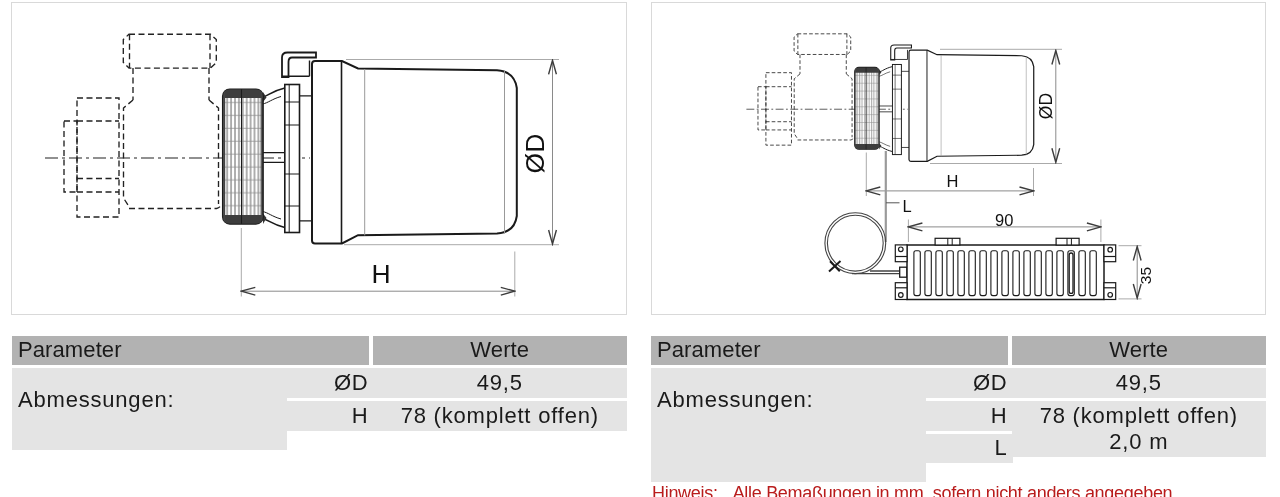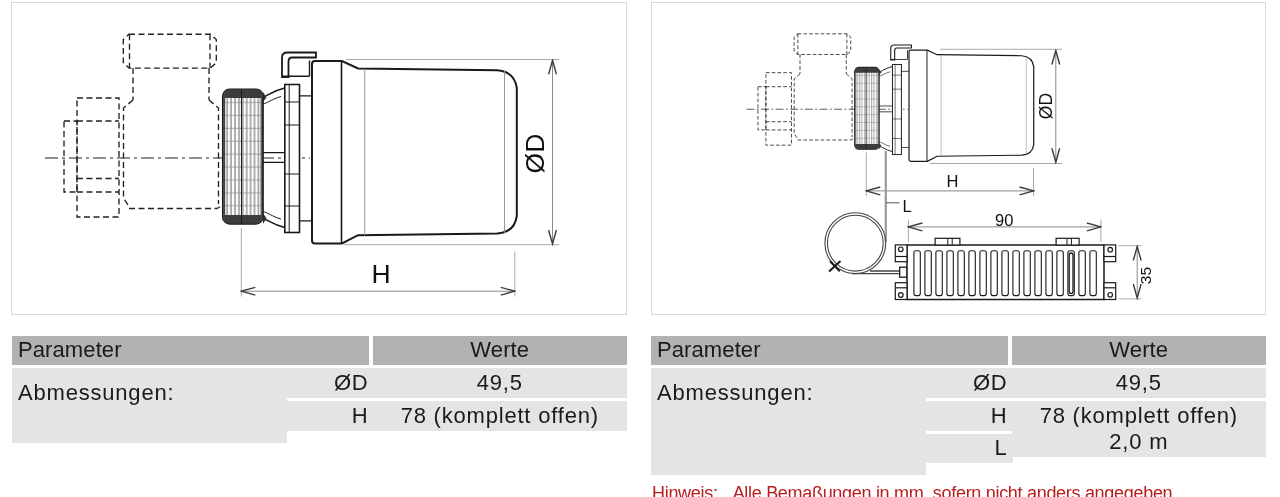--- a/index.html
+++ b/index.html
@@ -4,21 +4,21 @@
 <style>
   html,body{margin:0;padding:0;background:#fff;}
   body{width:1280px;height:497px;position:relative;font-family:"Liberation Sans",sans-serif;overflow:hidden;}
   .panel{position:absolute;top:2px;height:311px;background:#fff;border:1px solid #d9d9d9;}
   .cell{position:absolute;font-size:22px;letter-spacing:0.8px;color:#1a1a1a;display:flex;align-items:center;}
   .hd{background:#b2b2b2;font-weight:normal;letter-spacing:0.1px;}
   .bd{background:#e4e4e4;}
   .cL{justify-content:flex-start;padding-left:6px;}
   .cR{justify-content:flex-end;padding-right:5px;}
   .cC{justify-content:center;}
-  .cT{align-items:flex-start;padding-top:12px;}
+  .cT{align-items:flex-start;padding-top:19px;}
   svg{position:absolute;left:0;top:0;}
 </style>
 </head>
 <body>
 
 <div class="panel" style="left:11px;width:614px;"></div>
 
 <div class="panel" style="left:651px;width:613px;"></div>
 
 <svg width="1280" height="497" viewBox="0 0 1280 497">

